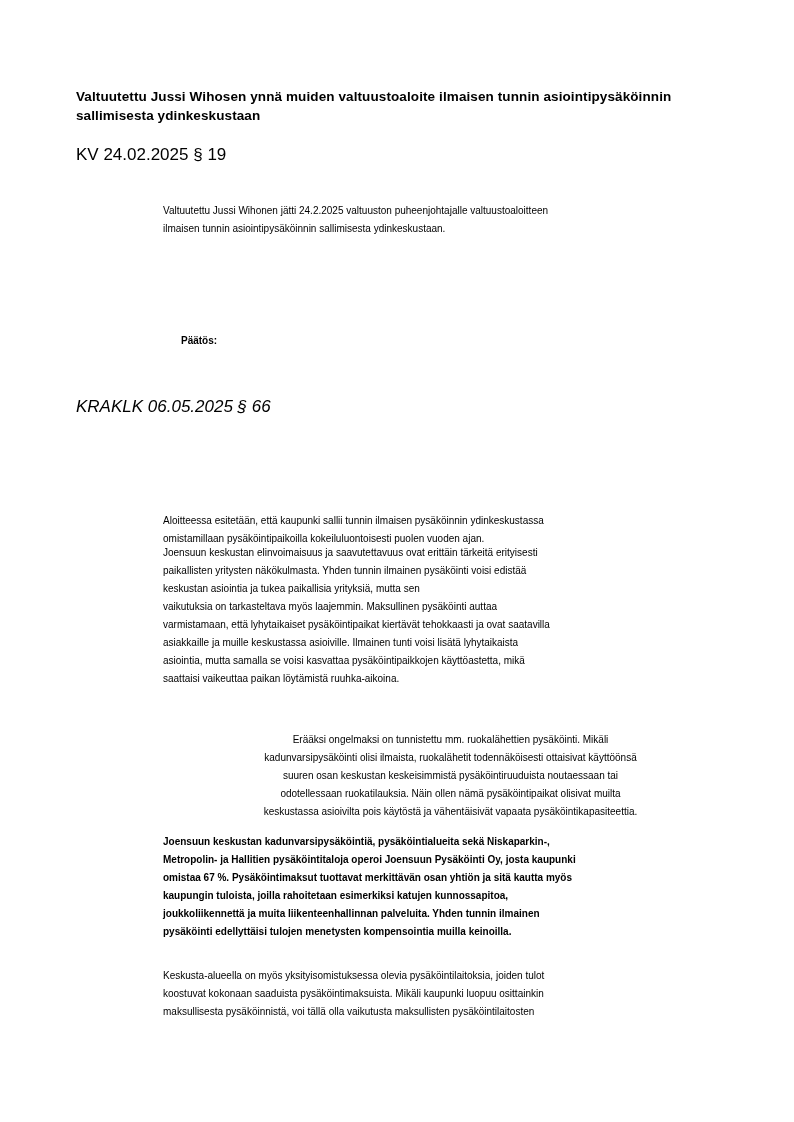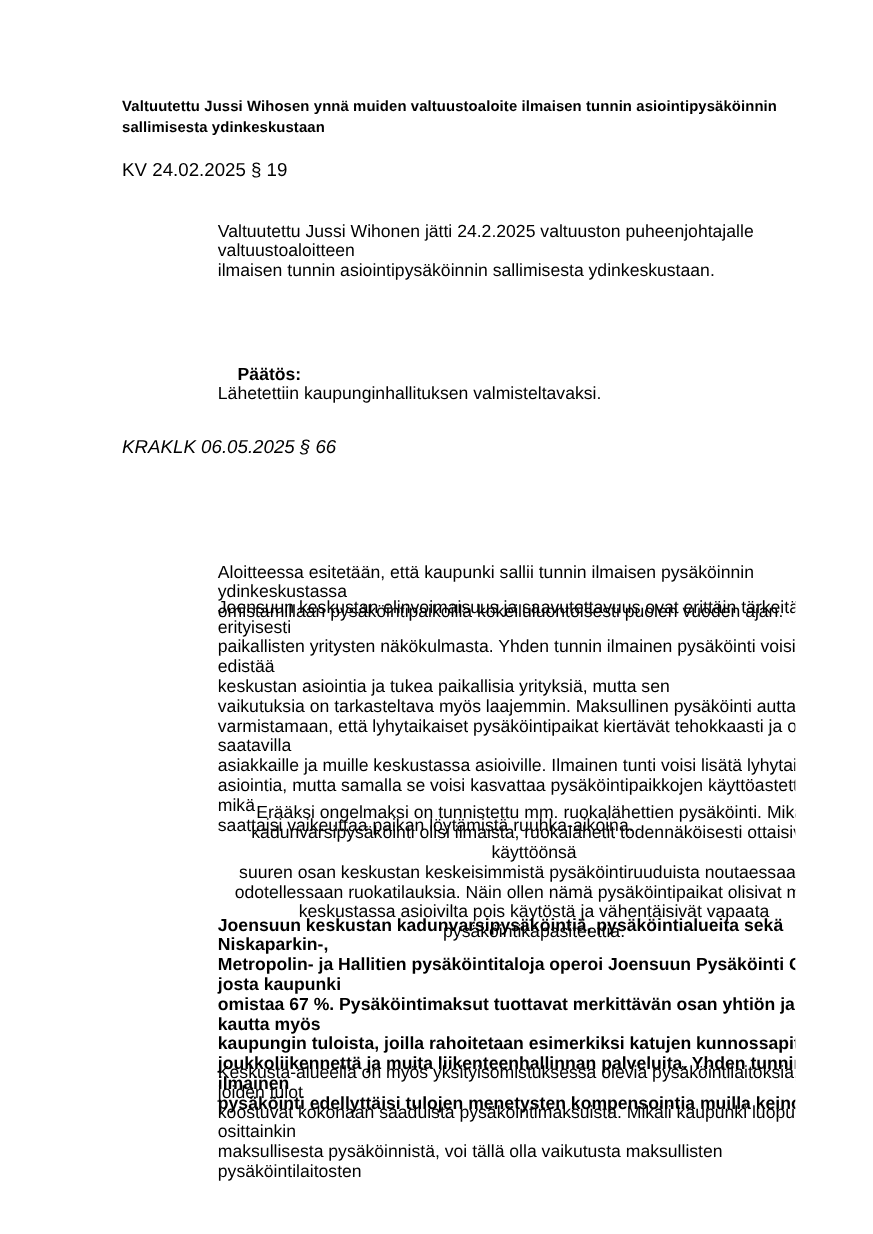--- a/index.html
+++ b/index.html
@@ -8,26 +8,25 @@
     background: #ffffff;
   }
   .page {
     position: relative;
     width: 688px;
     height: 1122px;
     background: #ffffff;
     font-family: "Liberation Sans", "DejaVu Sans", sans-serif;
     color: #000000;
     overflow: hidden;
-    margin-left: 35px;
   }
   .block {
     position: absolute;
     white-space: pre-line;
-    font-size: 16px;
+    font-size: 10px;
     line-height: 18px;
     text-align: left;
   }
   .doc-title {
     left: 76px;
     top: 87px;
     width: 655px;
     font-weight: bold;
     font-size: 13.5px;
     line-height: 19px;
@@ -61,21 +60,20 @@
 sallimisesta ydinkeskustaan</div>
 
   <div class="block section-heading heading-kv">KV 24.02.2025 § 19</div>
 
   <div class="block body-col s1p1">Valtuutettu Jussi Wihonen jätti 24.2.2025 valtuuston puheenjohtajalle valtuustoaloitteen
 ilmaisen tunnin asiointipysäköinnin sallimisesta ydinkeskustaan.</div>
 
 
   <div class="block body-col decision-label">Päätös:</div>
 
-  <div class="block body-col decision-text">Lähetettiin kaupunginhallituksen valmisteltavaksi.</div>
 
   <div class="block section-heading heading-kraklk">KRAKLK 06.05.2025 § 66</div>
 
 
   <div class="block body-col s2p2">Aloitteessa esitetään, että kaupunki sallii tunnin ilmaisen pysäköinnin ydinkeskustassa
 omistamillaan pysäköintipaikoilla kokeiluluontoisesti puolen vuoden ajan.</div>
 
   <div class="block body-col s2p3">Joensuun keskustan elinvoimaisuus ja saavutettavuus ovat erittäin tärkeitä erityisesti
 paikallisten yritysten näkökulmasta. Yhden tunnin ilmainen pysäköinti voisi edistää
 keskustan asiointia ja tukea paikallisia yrityksiä, mutta sen

